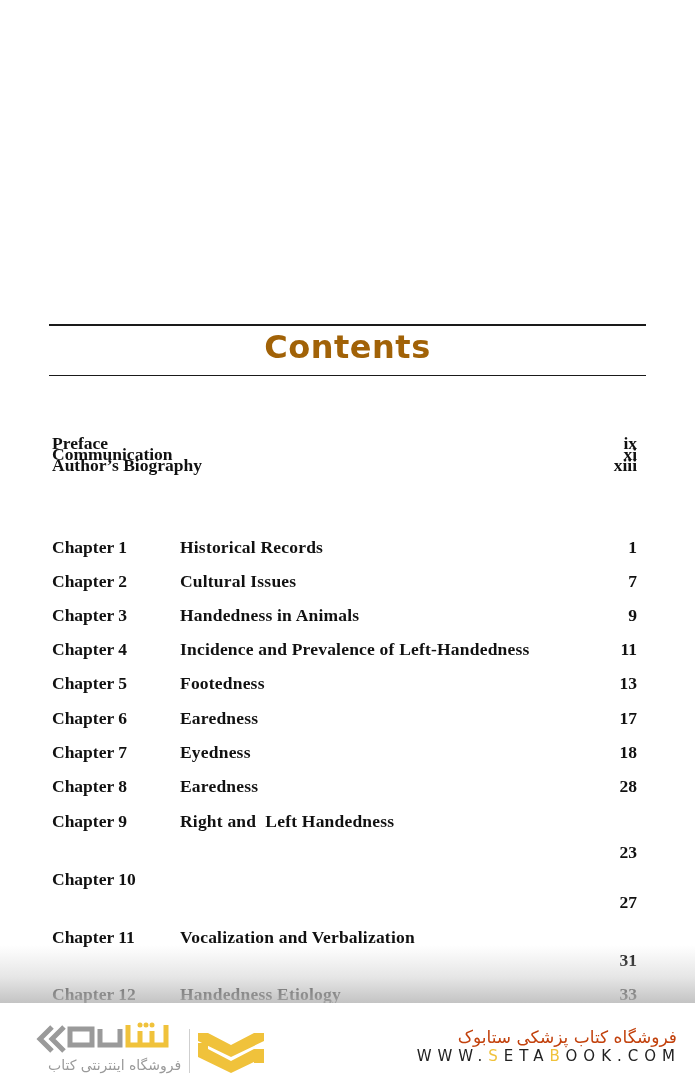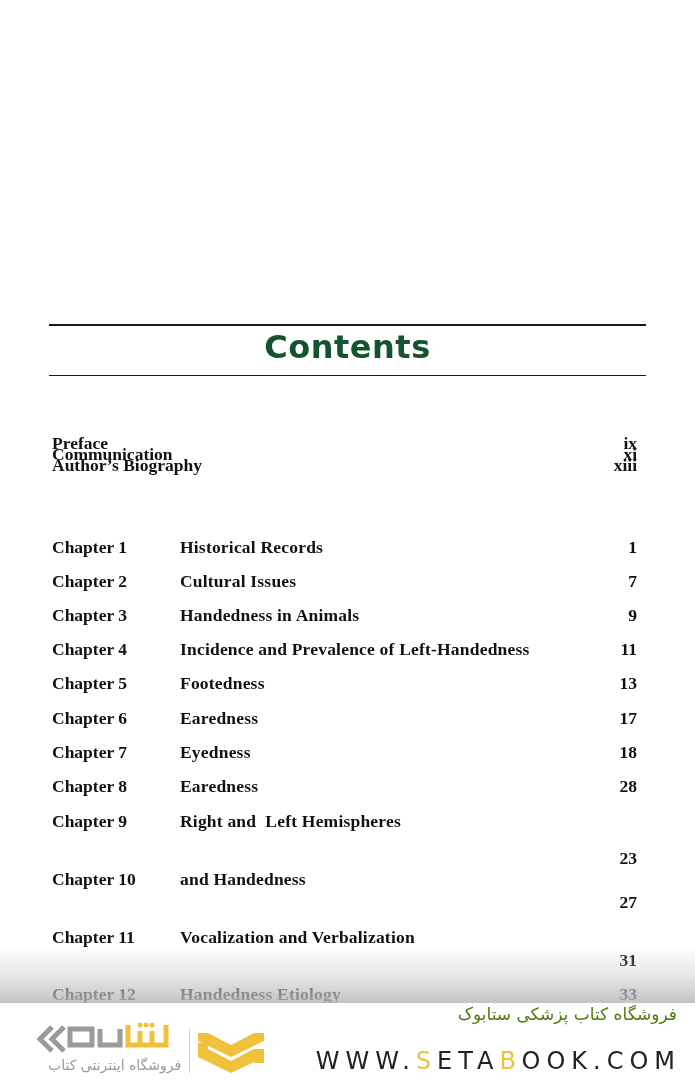--- a/index.html
+++ b/index.html
@@ -8,21 +8,21 @@
     background: #ffffff; color: #111;
     font-family: "Liberation Serif", serif;
   }
   .page { position: absolute; left: 0; top: 0; width: 695px; height: 1003px; background: #fff; overflow: hidden; }
   .rule { position: absolute; left: 49px; width: 597px; height: 1px; background: #1a1a1a; }
   .rule.top { top: 324px; height: 2px; }
   .rule.bottom { top: 375px; }
   .title {
     position: absolute; left: 49px; width: 597px; top: 328px; text-align: center;
     font-family: "DejaVu Sans", sans-serif; font-weight: bold; font-size: 32px; letter-spacing: 0.5px;
-    color: #14532d;
+    color: #a16207;
   }
   .toc { position: absolute; left: 52px; top: 432px; width: 585px; }
   .row { position: relative; font-size: 17.5px; line-height: 23px; }
   .row .label { font-weight: bold; position: absolute; left: 0; top: 0; white-space: nowrap; }
   .row .ttl { position: absolute; left: 128px; top: 0; width: 400px; letter-spacing: 0.2px; font-weight: bold; }
   .row .ttl span { display: block; }
   .row .pg { position: absolute; right: 0; font-weight: bold; }
   .fade {
     position: absolute; left: 0; top: 945px; width: 695px; height: 58px;
     background: linear-gradient(to bottom, rgba(200,200,200,0) 0%, rgba(200,200,200,0.45) 55%, rgba(185,185,185,0.85) 100%);
@@ -30,26 +30,26 @@
   }
   .banner { position: absolute; left: 0; top: 1003px; width: 695px; height: 77px; background: #fff; }
   .logo-wrap { position: absolute; left: 36px; top: 18px; width: 230px; height: 55px; }
   .logo-sub {
     position: absolute; left: 12px; top: 36px; font-family: "DejaVu Sans", sans-serif;
     font-size: 14px; color: #9a9a9a; direction: rtl;
   }
   .logo-divider { position: absolute; left: 153px; top: 8px; width: 1px; height: 44px; background: #cfcfcf; }
   .logo-mark { position: absolute; left: 162px; top: 8px; }
   .shop-fa {
-    position: absolute; right: 18px; top: 1px; direction: rtl;
-    font-family: "DejaVu Sans", sans-serif; font-size: 17px; color: #4d7c0f;
+    position: absolute; right: 18px; top: 24px; direction: rtl;
+    font-family: "DejaVu Sans", sans-serif; font-size: 17px; color: #c2410c;
   }
   .shop-url {
     position: absolute; right: 14px; top: 44px;
-    font-family: "DejaVu Sans", sans-serif; font-size: 24px; letter-spacing: 6px; color: #222;
+    font-family: "DejaVu Sans", sans-serif; font-size: 15px; letter-spacing: 6px; color: #222;
   }
   .shop-url .y { color: #f0c23b; }
 </style>
 </head>
 <body>
 
 <div class="page">
   <div class="rule top"></div>
   <div class="title">Contents</div>
   <div class="rule bottom"></div>
@@ -123,28 +123,27 @@
     <div class="row" style="position:absolute; top:775px; width:585px;">
       <span class="label">Chapter 8</span>
       <span class="ttl">
           <span>Earedness</span>
         </span>
       <span class="pg">28</span>
     </div>
     <div class="row" style="position:absolute; top:810px; width:585px;">
       <span class="label">Chapter 9</span>
       <span class="ttl">
-        <span style="white-space:pre;">Right and  Left Hemispheres</span>
+        <span style="white-space:pre;">Right and  Left Handedness</span>
       </span>
-      <span class="pg" style="top:37px;">23</span>
+      <span class="pg" style="top:31px;">23</span>
     </div>
     <div class="row" style="position:absolute; top:868px; width:585px;">
       <span class="label">Chapter 10</span>
       <span class="ttl">
-        <span>and Handedness</span>
       </span>
       <span class="pg" style="top:23px;">27</span>
     </div>
     <div class="row" style="position:absolute; top:926px; width:585px;">
       <span class="label">Chapter 11</span>
       <span class="ttl" style="width:420px;">
         <span>Vocalization and Verbalization</span>
       </span>
       <span class="pg" style="top:23px;">31</span>
     </div>

